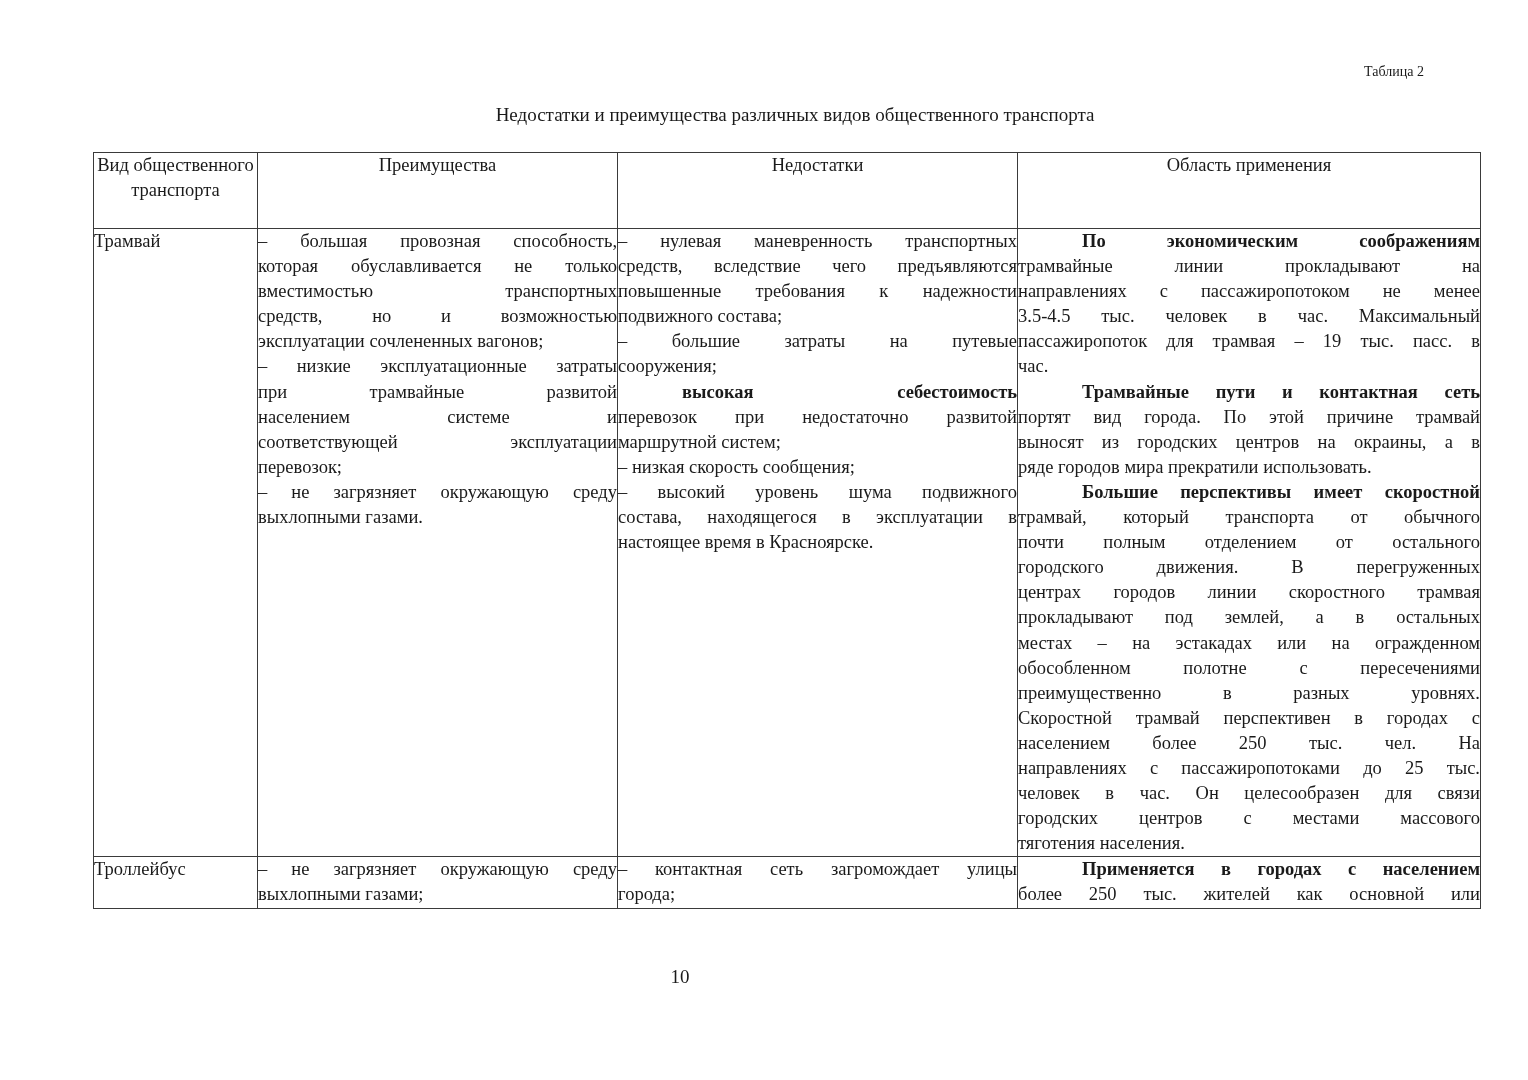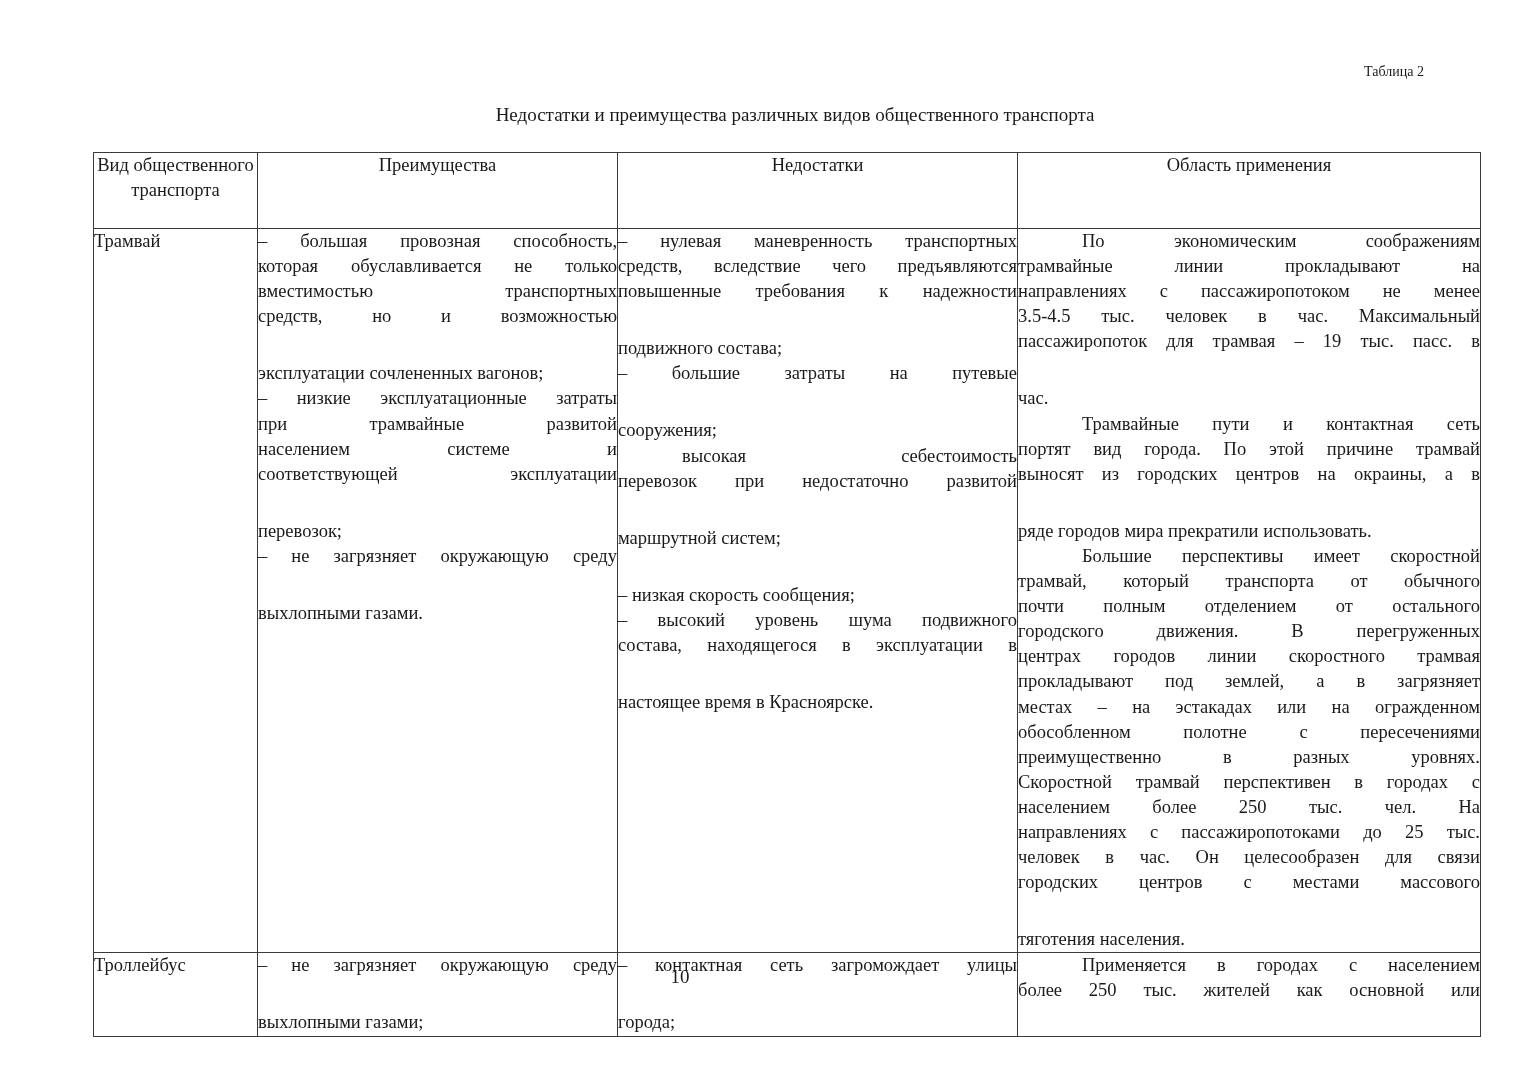--- a/index.html
+++ b/index.html
@@ -64,24 +64,24 @@
     .line {
       display: block;
       line-height: 25.1px;
       text-align: justify;
       text-align-last: justify;
       white-space: nowrap;
       height: 25.1px;
     }
     .line.last {
       text-align-last: left;
-      margin-top: 32px;
     }
     .line.indent {
       padding-left: 64px;
+      font-weight: bold;
     }
     .line .inner {
       display: block;
       white-space: normal;
     }
     .page-number {
       position: absolute;
       top: 966px;
       left: 0;
       width: 1360px;
@@ -232,21 +232,21 @@
           <span class="line">
             <span class="inner">почти полным отделением от остального</span>
           </span>
           <span class="line">
             <span class="inner">городского движения. В перегруженных</span>
           </span>
           <span class="line">
             <span class="inner">центрах городов линии скоростного трамвая</span>
           </span>
           <span class="line">
-            <span class="inner">прокладывают под землей, а в загрязняет</span>
+            <span class="inner">прокладывают под землей, а в остальных</span>
           </span>
           <span class="line">
             <span class="inner">местах – на эстакадах или на огражденном</span>
           </span>
           <span class="line">
             <span class="inner">обособленном полотне с пересечениями</span>
           </span>
           <span class="line">
             <span class="inner">преимущественно в разных уровнях.</span>
           </span>

